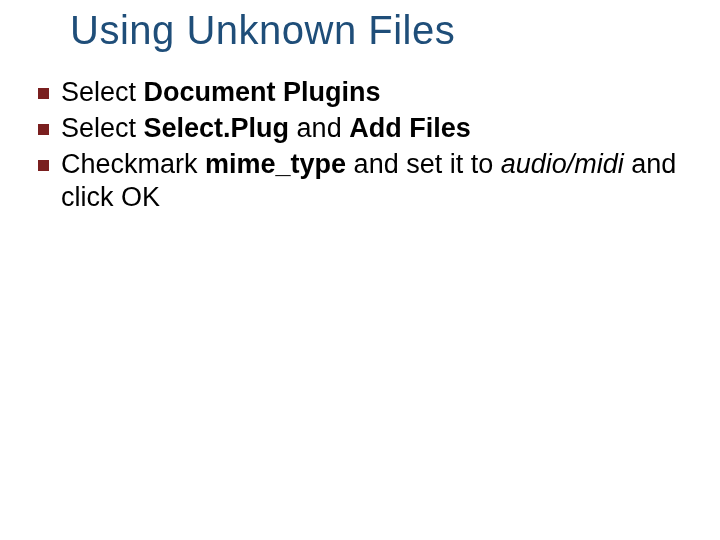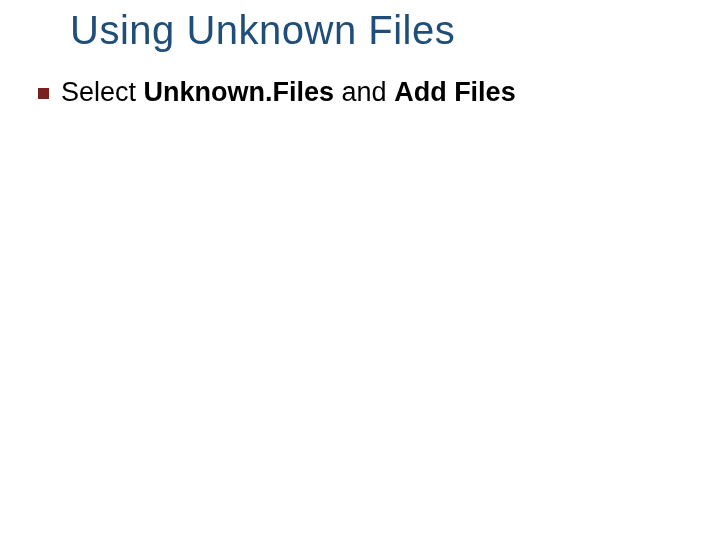--- a/index.html
+++ b/index.html
@@ -58,25 +58,37 @@
 </head>
 <body>
 
 <div class="slide">
 
   <div class="title">Using Unknown Files</div>
 
   <div class="body">
 
 
+    <div class="item">
+      <div class="bullet"></div>
+      <div class="text">
+        <span>Select </span><span class="b">Document Plugins</span>
+      </div>
+    </div>
 
     <div class="item">
       <div class="bullet"></div>
       <div class="text">
-        <span>Select </span><span class="b">Unknown.Files</span><span> and </span><span class="b">Add Files</span>
+        <span>Select </span><span class="b">Select.Plug</span><span> and </span><span class="b">Add Files</span>
       </div>
     </div>
 
 
 
+    <div class="item">
+      <div class="bullet"></div>
+      <div class="text">
+        <span>Checkmark </span><span class="b">mime_type</span><span> and set it to </span><span class="i">audio/midi</span><span> and click OK</span>
+      </div>
+    </div>
 
   </div>
 </div>
 
 </body></html>

